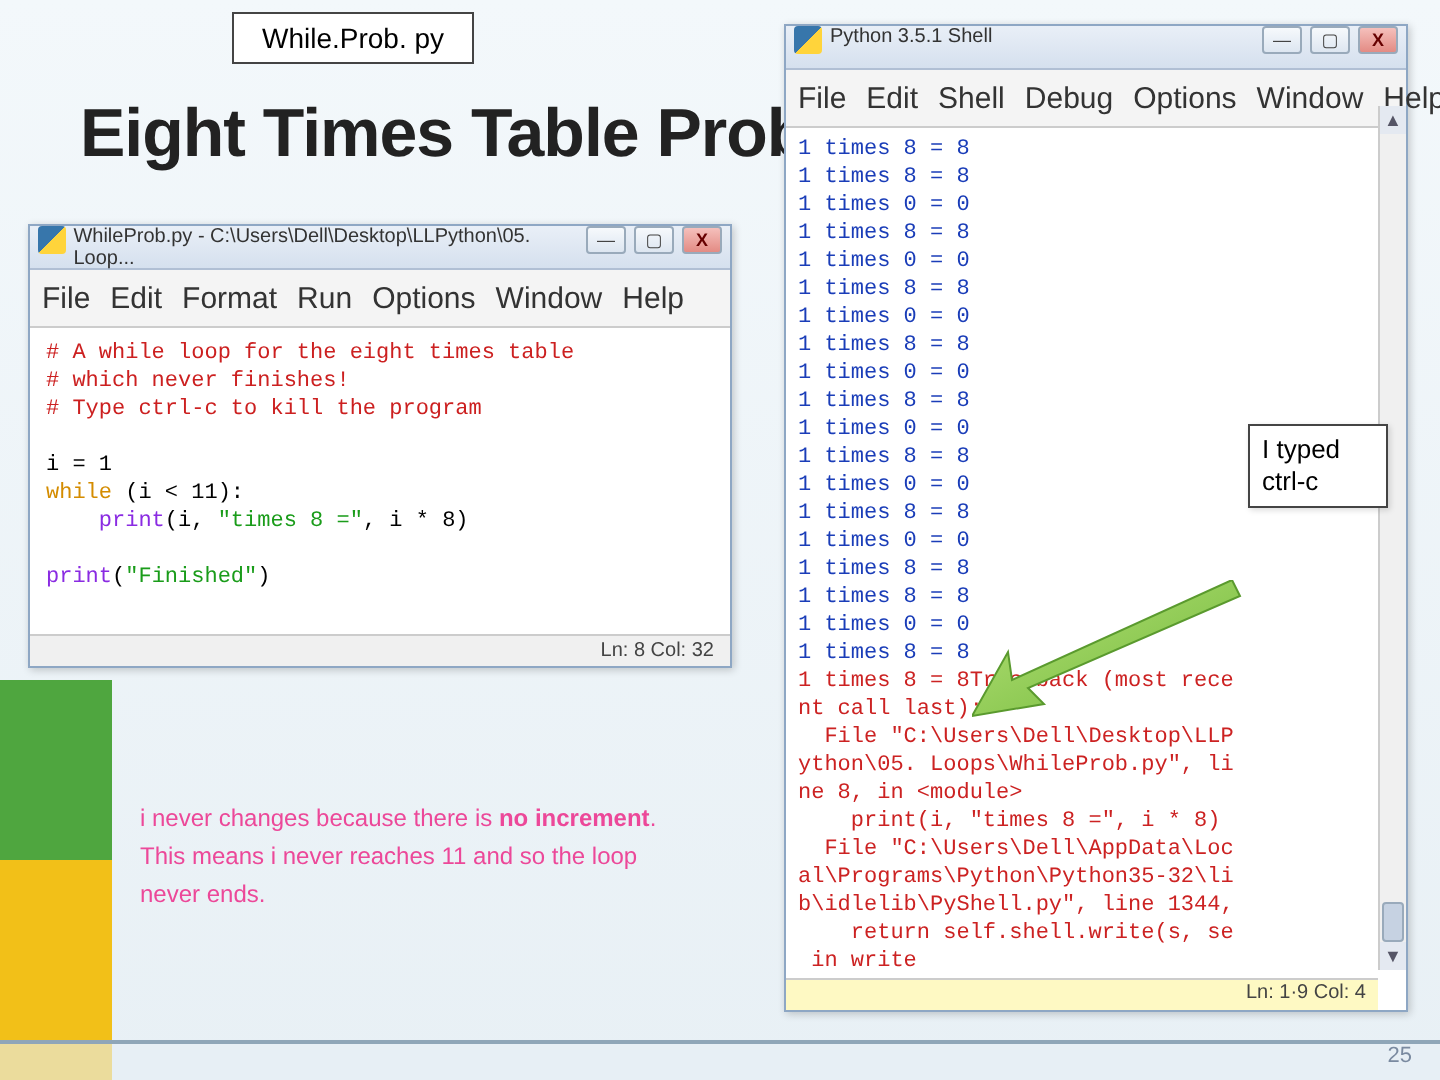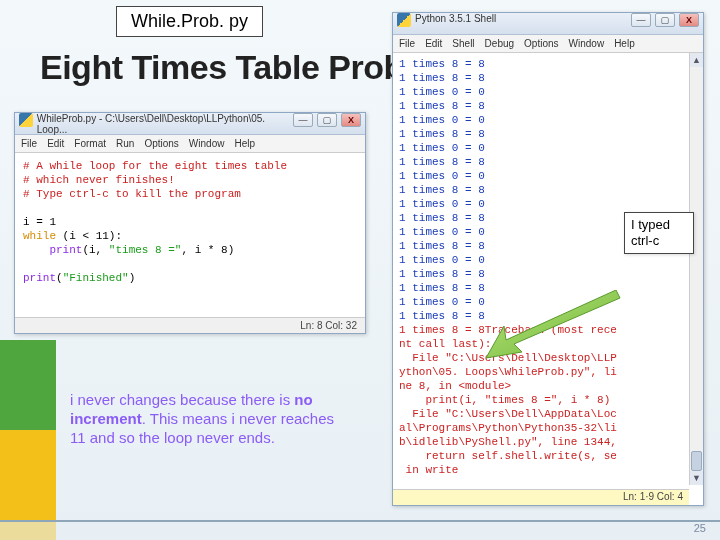--- a/index.html
+++ b/index.html
@@ -21,21 +21,21 @@
   .color-bar .green { background: #4fa63f; height: 90px; width: 56px; }
   .color-bar .yellow { background: #f2c018; height: 110px; width: 56px; }
 
   .filename-box {
     position: absolute;
     left: 116px;
     top: 6px;
     background: #fff;
     border: 1.5px solid #444;
     padding: 4px 14px;
-    font-size: 18px;
+    font-size: 14px;
     font-weight: normal;
   }
   .title {
     position: absolute;
     left: 40px;
     top: 48px;
     font-size: 34px;
     font-weight: bold;
     color: #222;
     letter-spacing: -0.5px;
@@ -59,25 +59,25 @@
     padding: 0 4px;
     font-size: 10px;
     color: #333;
     border-bottom: 1px solid #b0bfd4;
   }
   .titlebar .py-icon { width: 14px; height: 14px; background: linear-gradient(135deg,#3776ab 50%,#ffd43b 50%); border-radius: 2px; margin-right: 4px; }
   .win-btns { margin-left: auto; display: flex; gap: 4px; }
   .win-btn { width: 20px; height: 14px; border: 1px solid #9ab; border-radius: 2px; background: linear-gradient(#f6f9fc,#dde6f1); font-size: 9px; text-align: center; line-height: 12px; color:#444; }
   .win-btn.close { background: linear-gradient(#f5c0bc,#e38b84); color:#600; font-weight:bold; }
   .menubar {
-    height: 18px;
+    height: 29px;
     display: flex;
     gap: 10px;
     padding: 0 6px;
-    font-size: 10px;
+    font-size: 15px;
     color: #333;
     align-items: center;
     border-bottom: 1px solid #ccc;
     background: #f4f4f4;
   }
   .code-area {
     padding: 6px 8px;
     font-family: "Courier New", monospace;
     font-size: 11px;
     line-height: 14px;
@@ -134,25 +134,25 @@
     padding: 4px 6px;
     font-size: 13px;
     line-height: 16px;
     box-shadow: 1px 1px 3px rgba(0,0,0,0.15);
     z-index: 5;
   }
 
   .explanation {
     position: absolute;
     left: 70px;
-    top: 390px;
+    top: 400px;
     width: 270px;
-    font-size: 15px;
+    font-size: 12px;
     line-height: 19px;
-    color: #8b5cf6;
+    color: #ec4899;
   }
   .explanation .b { font-weight: bold; }
 
   .arrow {
     position: absolute;
     left: 486px; top: 290px;
     width: 140px; height: 70px;
     pointer-events: none;
     z-index:4;
   }

